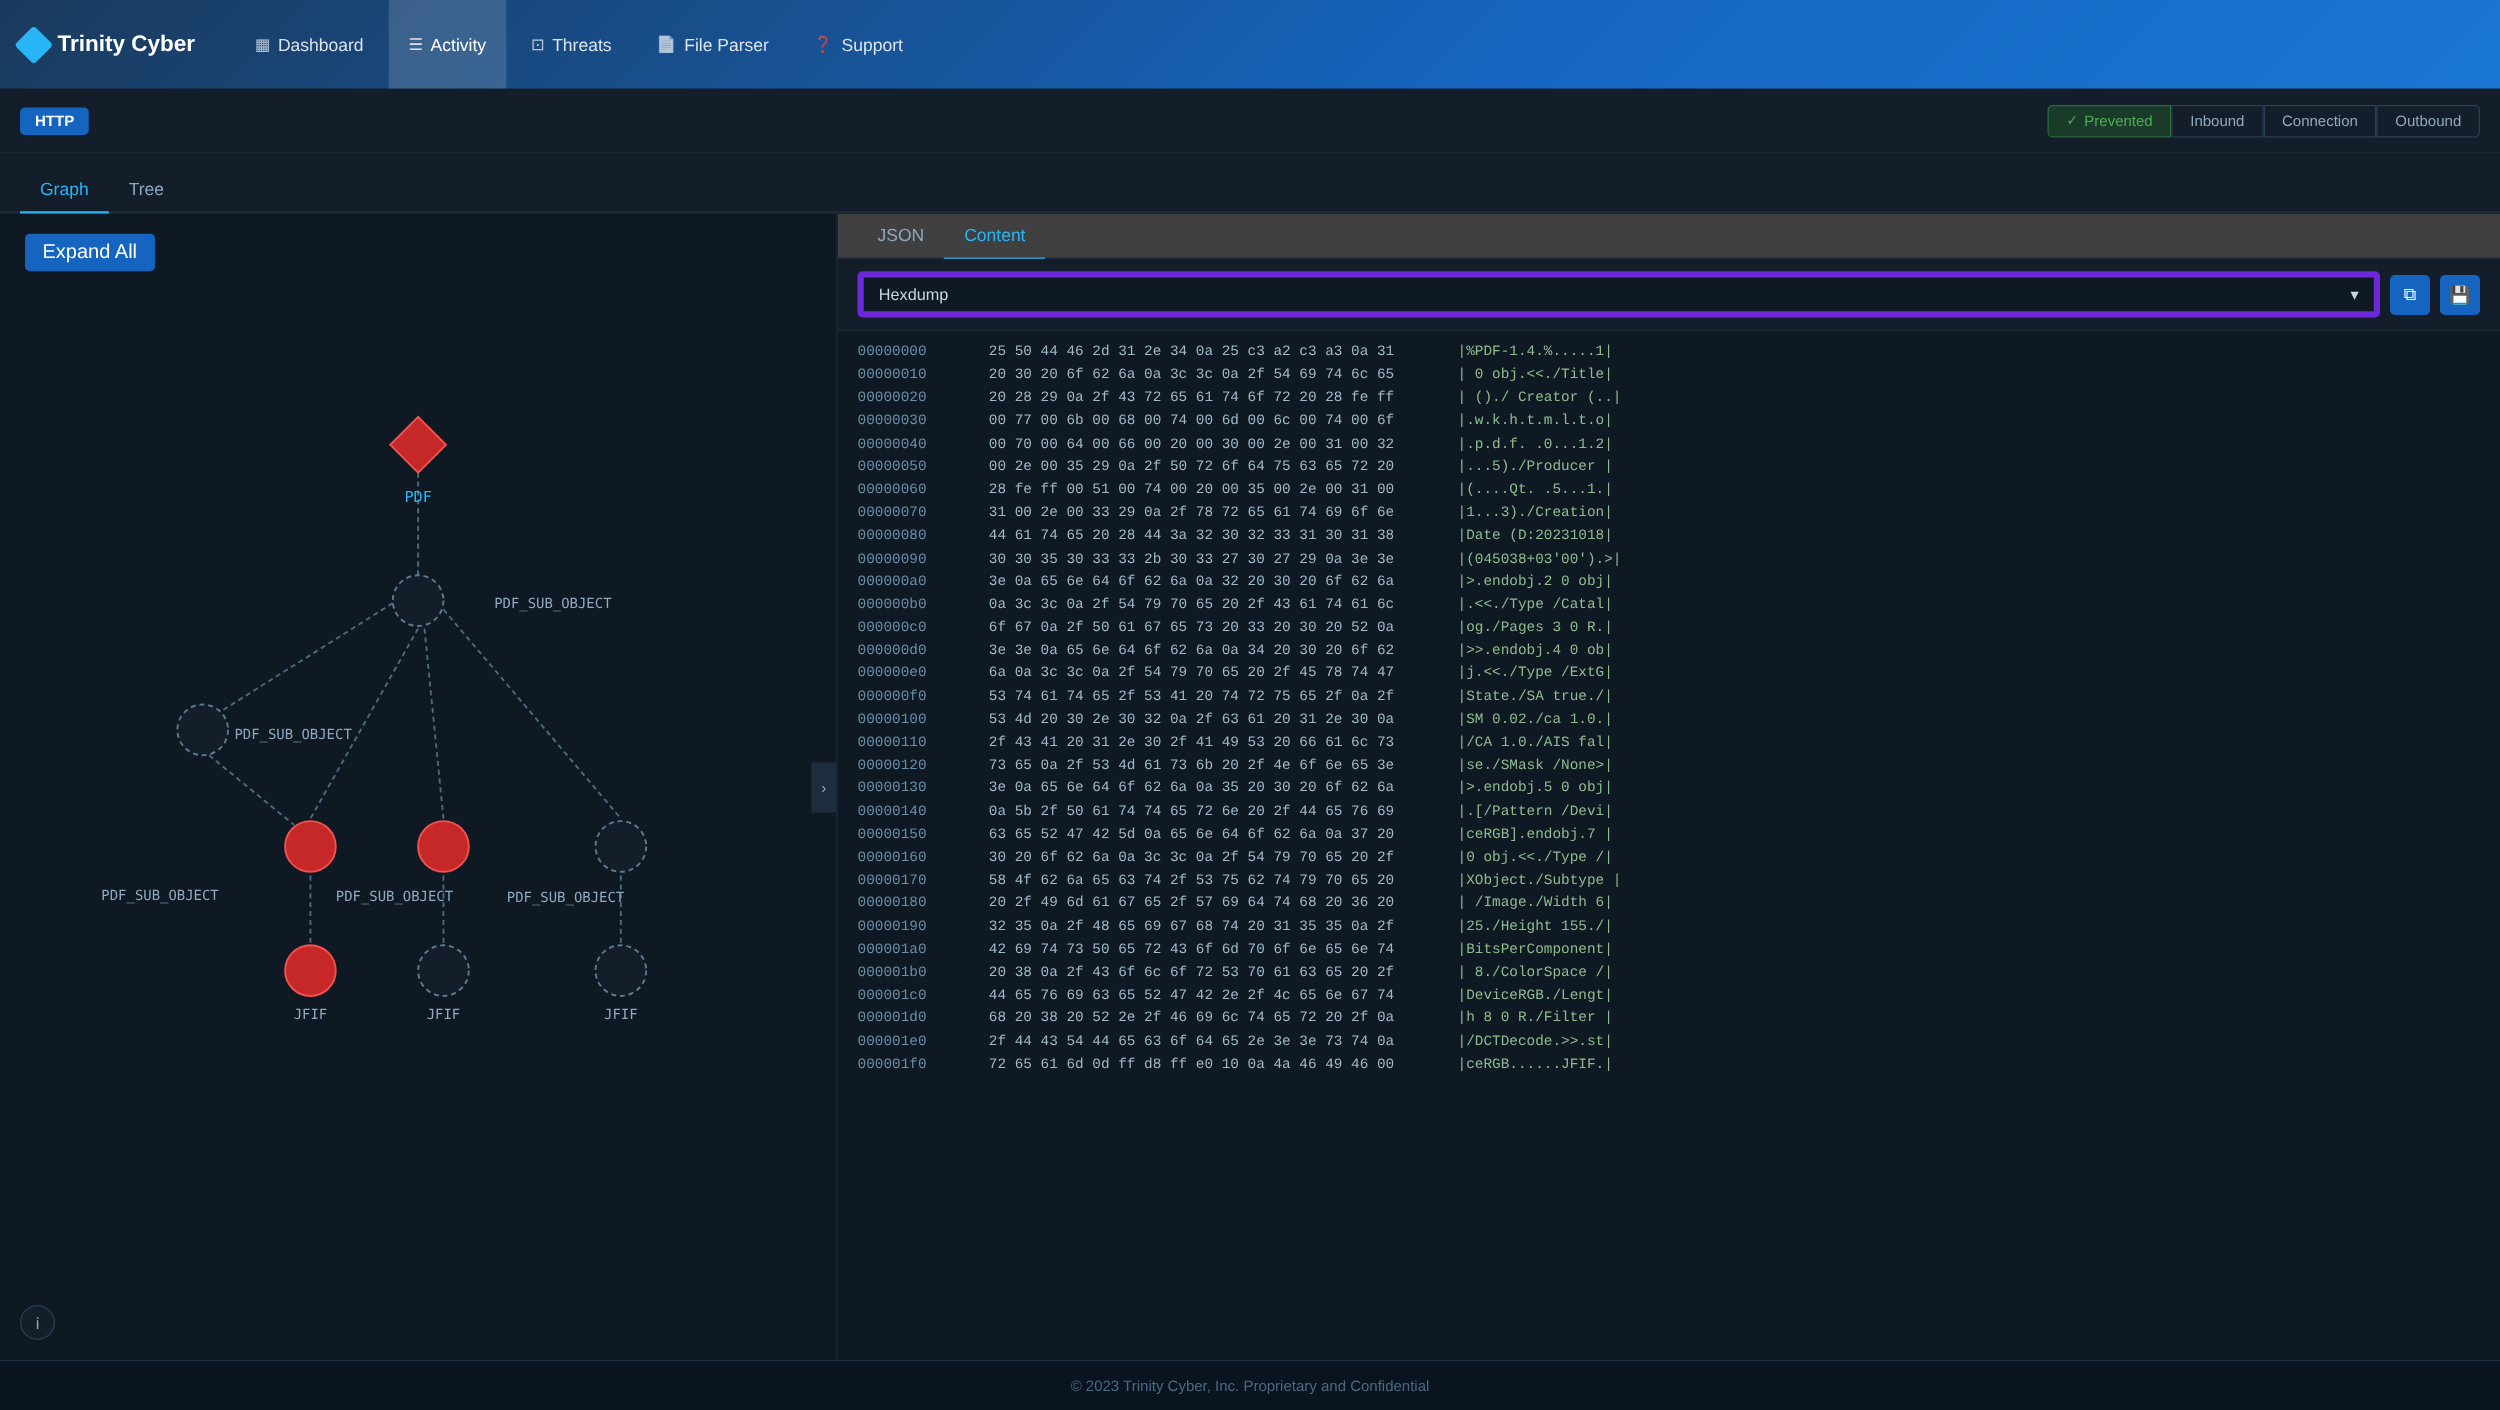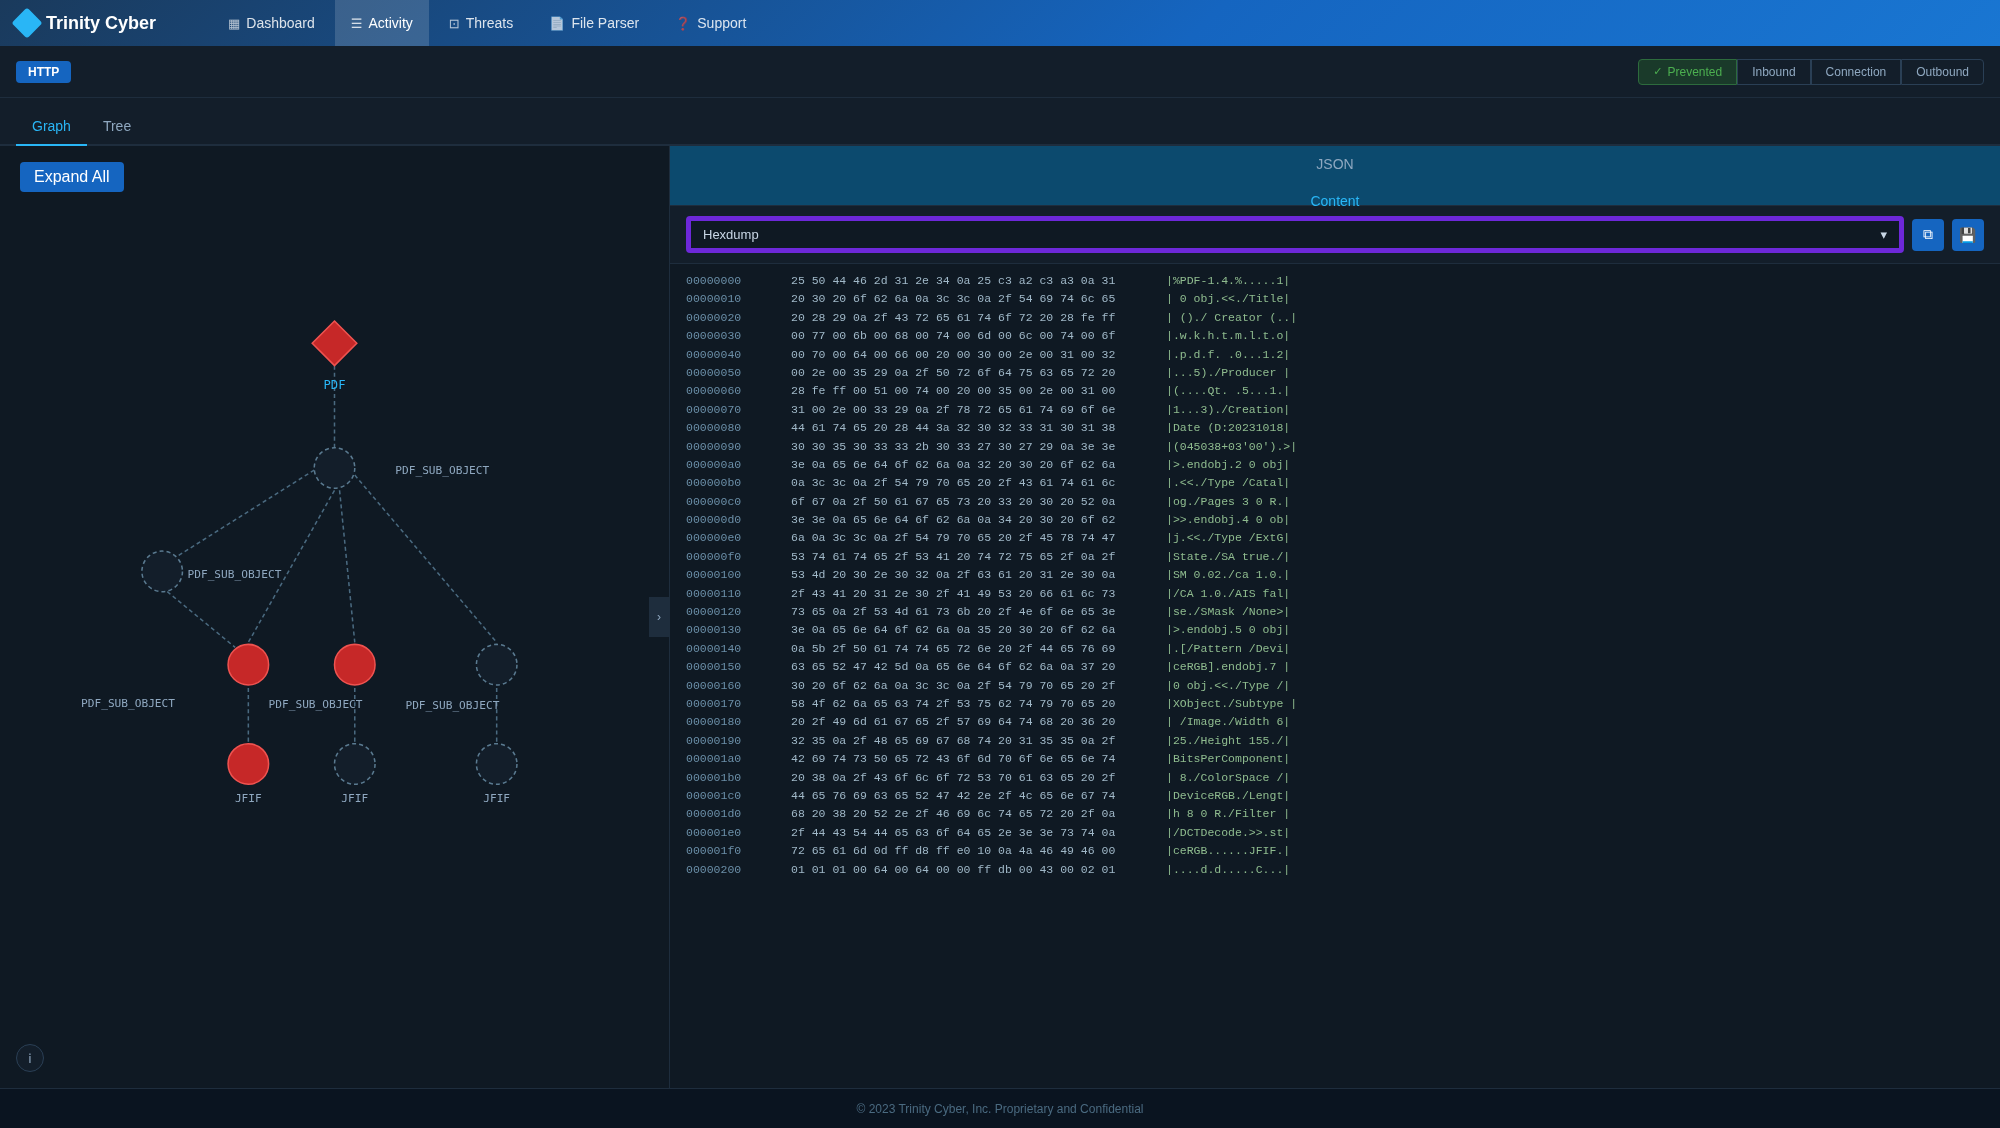--- a/index.html
+++ b/index.html
@@ -1,26 +1,25 @@
 <!DOCTYPE html>
 <html><head>
   <meta charset="utf-8">
   <style>
     * { margin: 0; padding: 0; box-sizing: border-box; }
     body { font-family: 'Segoe UI', Arial, sans-serif; background: #0f1923; color: #c8d6e5; height: 1128px; overflow: hidden; display: flex; flex-direction: column; }
 
     
     #topbar {
       background: linear-gradient(135deg, #1a3a5c 0%, #1565c0 60%, #1976d2 100%);
-      height: 46px;
+      height: 71px;
       display: flex;
       align-items: center;
       padding: 0 16px;
       flex-shrink: 0;
-      gap: 24px;
     }
     #topbar .logo {
       display: flex;
       align-items: center;
       gap: 8px;
       color: white;
       font-size: 18px;
       font-weight: 600;
       margin-right: 32px;
     }
@@ -176,25 +175,24 @@
       flex-direction: column;
       background: #0f1923;
       overflow: hidden;
     }
 
     
     #content-tabs {
       display: flex;
       align-items: center;
       padding: 0 16px;
-      background: #0c4a6e;
+      background: #404040;
       border-bottom: 1px solid #1e2d3d;
-      height: 60px;
-      flex-shrink: 0;
-      flex-direction: column;
+      height: 36px;
+      flex-shrink: 0;
     }
     .content-tab {
       padding: 10px 16px;
       font-size: 14px;
       cursor: pointer;
       color: #8fa8c0;
       border-bottom: 2px solid transparent;
       margin-bottom: -1px;
     }
     .content-tab.active { color: #29b6f6; border-bottom: 2px solid #29b6f6; }
@@ -475,21 +473,20 @@
         <div class="hex-row"><span class="hex-addr">00000160</span><span class="hex-bytes">30 20 6f 62 6a 0a 3c 3c 0a 2f 54 79 70 65 20 2f</span><span class="hex-ascii">|0 obj.&lt;&lt;./Type /|</span></div>
         <div class="hex-row"><span class="hex-addr">00000170</span><span class="hex-bytes">58 4f 62 6a 65 63 74 2f 53 75 62 74 79 70 65 20</span><span class="hex-ascii">|XObject./Subtype |</span></div>
         <div class="hex-row"><span class="hex-addr">00000180</span><span class="hex-bytes">20 2f 49 6d 61 67 65 2f 57 69 64 74 68 20 36 20</span><span class="hex-ascii">| /Image./Width 6|</span></div>
         <div class="hex-row"><span class="hex-addr">00000190</span><span class="hex-bytes">32 35 0a 2f 48 65 69 67 68 74 20 31 35 35 0a 2f</span><span class="hex-ascii">|25./Height 155./|</span></div>
         <div class="hex-row"><span class="hex-addr">000001a0</span><span class="hex-bytes">42 69 74 73 50 65 72 43 6f 6d 70 6f 6e 65 6e 74</span><span class="hex-ascii">|BitsPerComponent|</span></div>
         <div class="hex-row"><span class="hex-addr">000001b0</span><span class="hex-bytes">20 38 0a 2f 43 6f 6c 6f 72 53 70 61 63 65 20 2f</span><span class="hex-ascii">| 8./ColorSpace /|</span></div>
         <div class="hex-row"><span class="hex-addr">000001c0</span><span class="hex-bytes">44 65 76 69 63 65 52 47 42 2e 2f 4c 65 6e 67 74</span><span class="hex-ascii">|DeviceRGB./Lengt|</span></div>
         <div class="hex-row"><span class="hex-addr">000001d0</span><span class="hex-bytes">68 20 38 20 52 2e 2f 46 69 6c 74 65 72 20 2f 0a</span><span class="hex-ascii">|h 8 0 R./Filter |</span></div>
         <div class="hex-row"><span class="hex-addr">000001e0</span><span class="hex-bytes">2f 44 43 54 44 65 63 6f 64 65 2e 3e 3e 73 74 0a</span><span class="hex-ascii">|/DCTDecode.&gt;&gt;.st|</span></div>
         <div class="hex-row"><span class="hex-addr">000001f0</span><span class="hex-bytes">72 65 61 6d 0d ff d8 ff e0 10 0a 4a 46 49 46 00</span><span class="hex-ascii">|ceRGB......JFIF.|</span></div>
-        <div class="hex-row"><span class="hex-addr">00000200</span><span class="hex-bytes">01 01 01 00 64 00 64 00 00 ff db 00 43 00 02 01</span><span class="hex-ascii">|....d.d.....C...|</span></div>
       </div>
 
   </div>
 </div>
 
 <div id="footer">
   <span>© 2023 Trinity Cyber, Inc.   Proprietary and Confidential</span>
 </div>
 
 </body></html>

